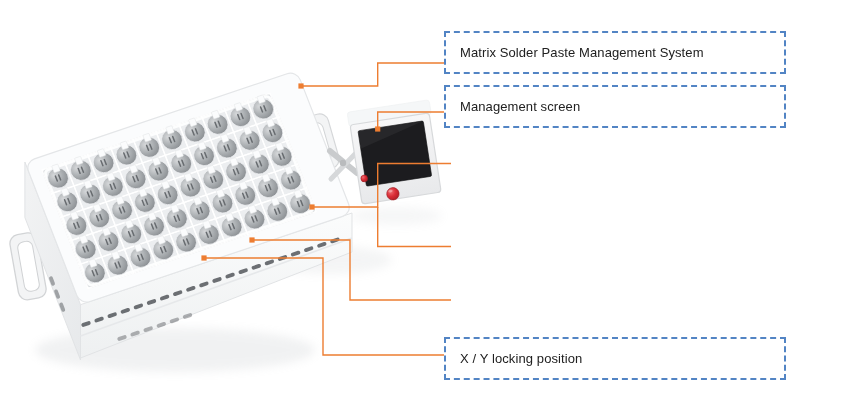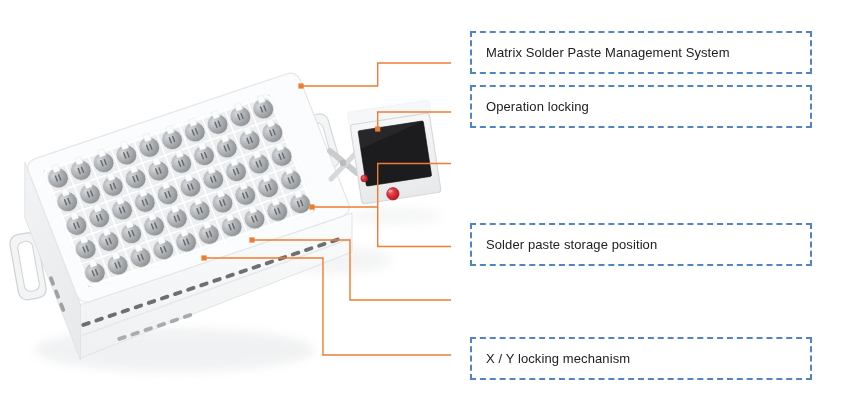--- a/index.html
+++ b/index.html
@@ -2,21 +2,21 @@
 <html><head>
 <meta charset="utf-8">
 <style>
   html,body{margin:0;padding:0;background:#ffffff;}
   .stage{
     position:relative;width:843px;height:405px;background:#ffffff;overflow:hidden;
     font-family:"Liberation Sans", sans-serif;
   }
   .figure-svg{position:absolute;left:0;top:0;}
   .callout{
-    position:absolute;left:470px;width:342px;height:43px;box-sizing:border-box;
+    position:absolute;left:444px;width:342px;height:43px;box-sizing:border-box;
     border:2px dashed #5284c4;background:#ffffff;
     display:flex;align-items:center;padding-left:14px;
   }
   .callout span{
     font-size:13px;color:#212121;letter-spacing:.1px;white-space:nowrap;
   }
   .c1{top:31px;}.c2{top:85px;}.c3{top:140px;}.c4{top:223px;}.c5{top:282px;}.c6{top:337px;}
 </style>
 </head>
 <body>
@@ -493,21 +493,18 @@
       <rect x="309.4" y="204.4" width="5.2" height="5.2"></rect>
       <rect x="249.4" y="237.4" width="5.2" height="5.2"></rect>
       <rect x="201.4" y="255.4" width="5.2" height="5.2"></rect>
     </g>
   </svg>
 
   <div class="callout c1">
     <span>Matrix Solder Paste Management System</span>
   </div>
   <div class="callout c2">
-    <span>Operation locking</span>
-  </div>
-  <div class="callout c4">
-    <span>Solder paste storage position</span>
+    <span>Management screen</span>
   </div>
   <div class="callout c6">
-    <span>X / Y locking mechanism</span>
+    <span>X / Y locking position</span>
   </div>
 </div>
 
 </body></html>

